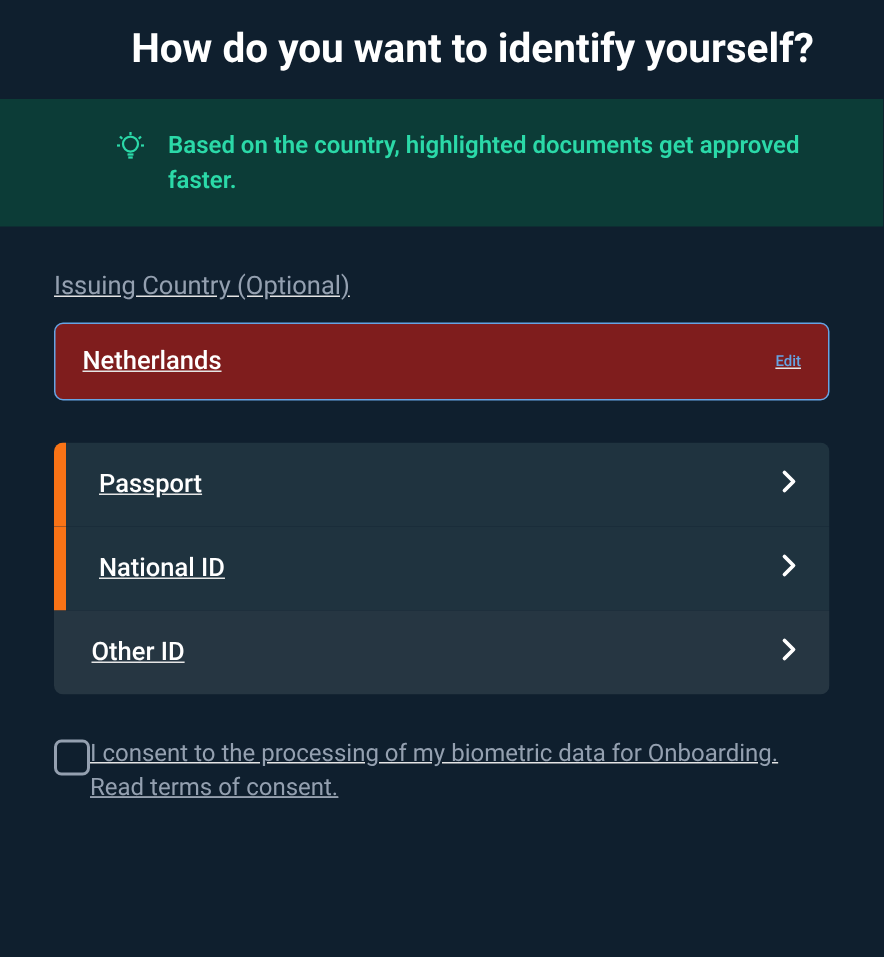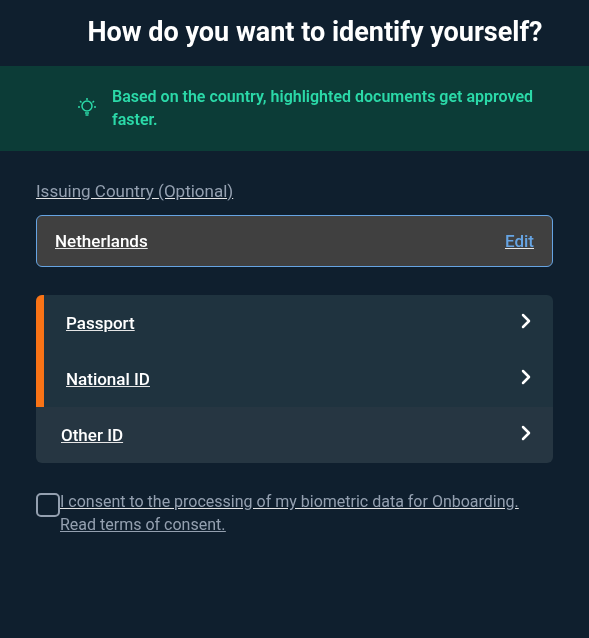--- a/index.html
+++ b/index.html
@@ -23,21 +23,21 @@
     .title {
       color: #ffffff;
       font-size: 27px;
       font-weight: 700;
       line-height: 1.35;
     }
     .info-banner {
       background-color: #0c3c37;
       padding: 20px 30px 20px 78px;
       display: flex;
-      align-items: center;
+      align-items: flex-start;
       gap: 16px;
     }
     .bulb-icon {
       color: #2bd9a8;
       flex-shrink: 0;
       margin-top: 2px;
     }
     .info-text {
       color: #2bd9a8;
       font-size: 16px;
@@ -48,37 +48,37 @@
       padding: 30px 36px 20px;
       text-decoration: underline;
     }
     .field-label {
       color: #94a0b0;
       font-size: 17px;
       font-weight: 400;
       margin-bottom: 14px;
     }
     .country-selector {
-      background-color: #404040;
+      background-color: #7f1d1d;
       border: 1px solid #66a4e3;
       border-radius: 6px;
       padding: 15px 18px;
       display: flex;
       justify-content: space-between;
       align-items: center;
       cursor: pointer;
     }
     .country-value {
       color: #ffffff;
       font-size: 17px;
       font-weight: 500;
     }
     .edit-link {
       color: #66a4e3;
-      font-size: 17px;
+      font-size: 10px;
       font-weight: 500;
     }
     .documents-list {
       margin-top: 28px;
       border-radius: 6px;
       overflow: hidden;
     }
     .doc-item {
       padding: 18px 22px;
       display: flex;

